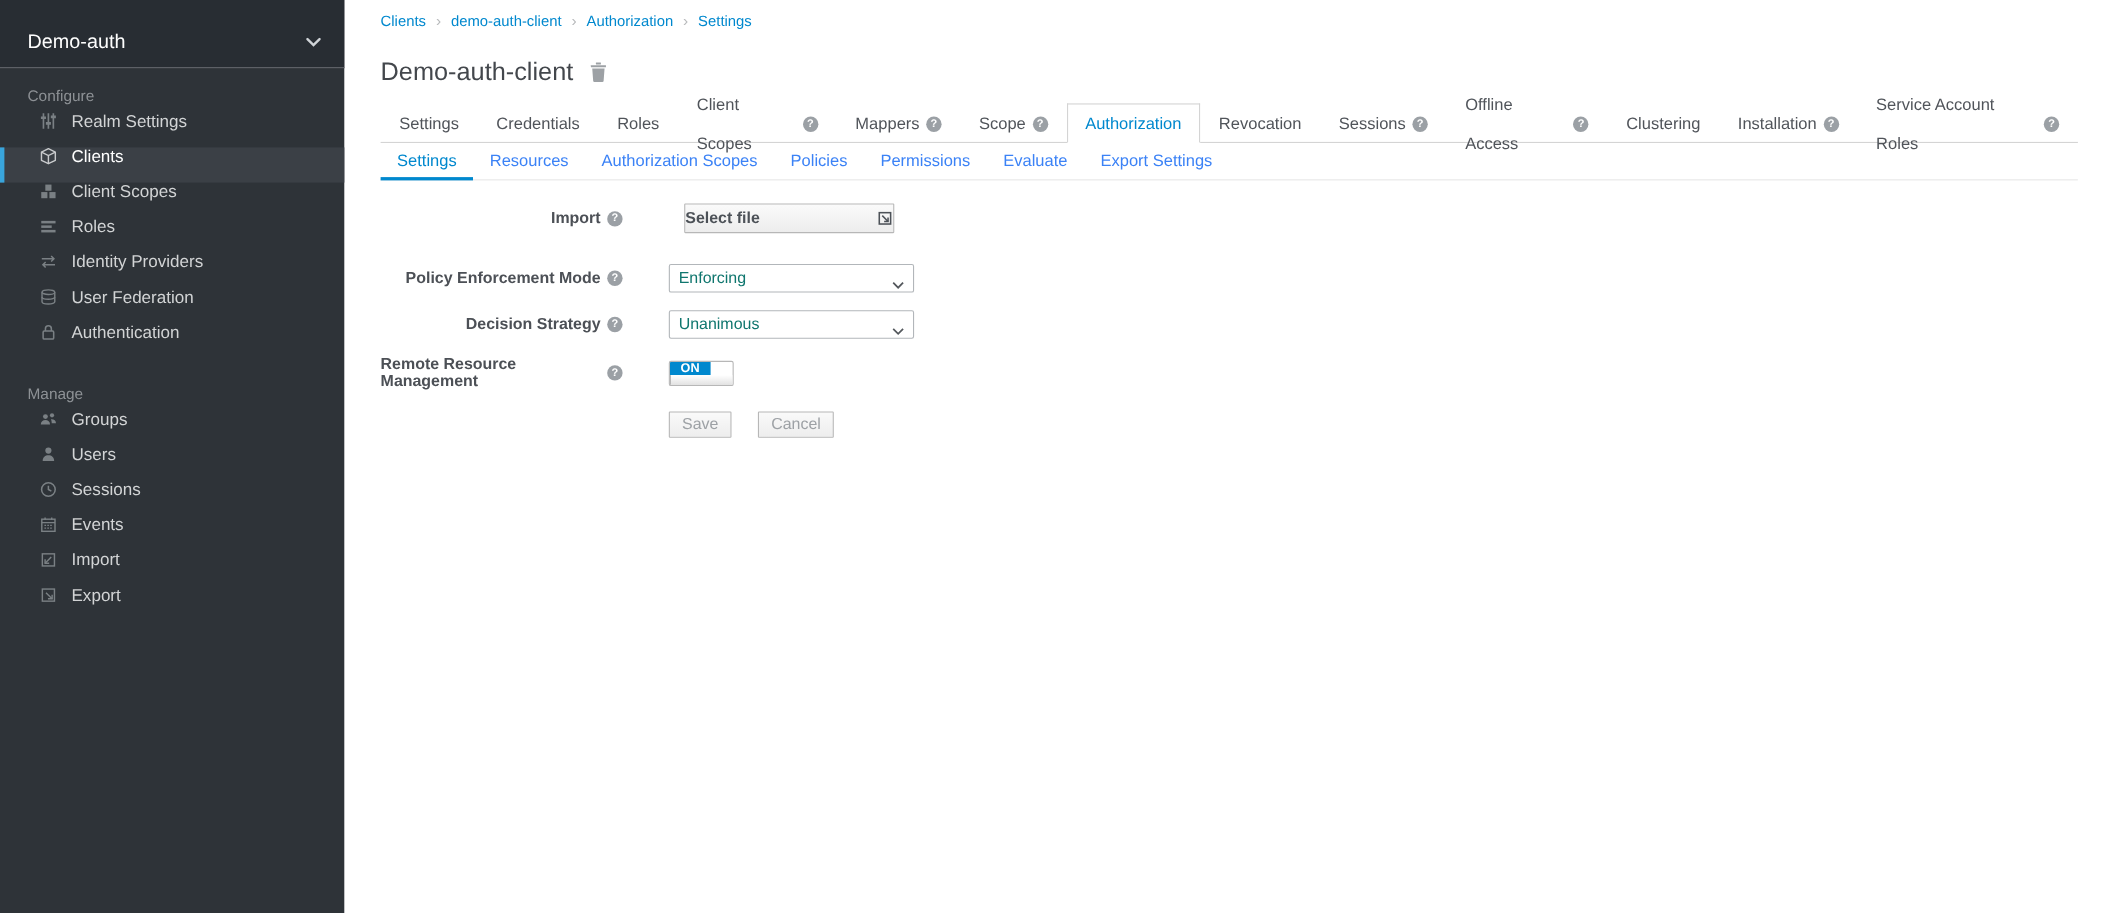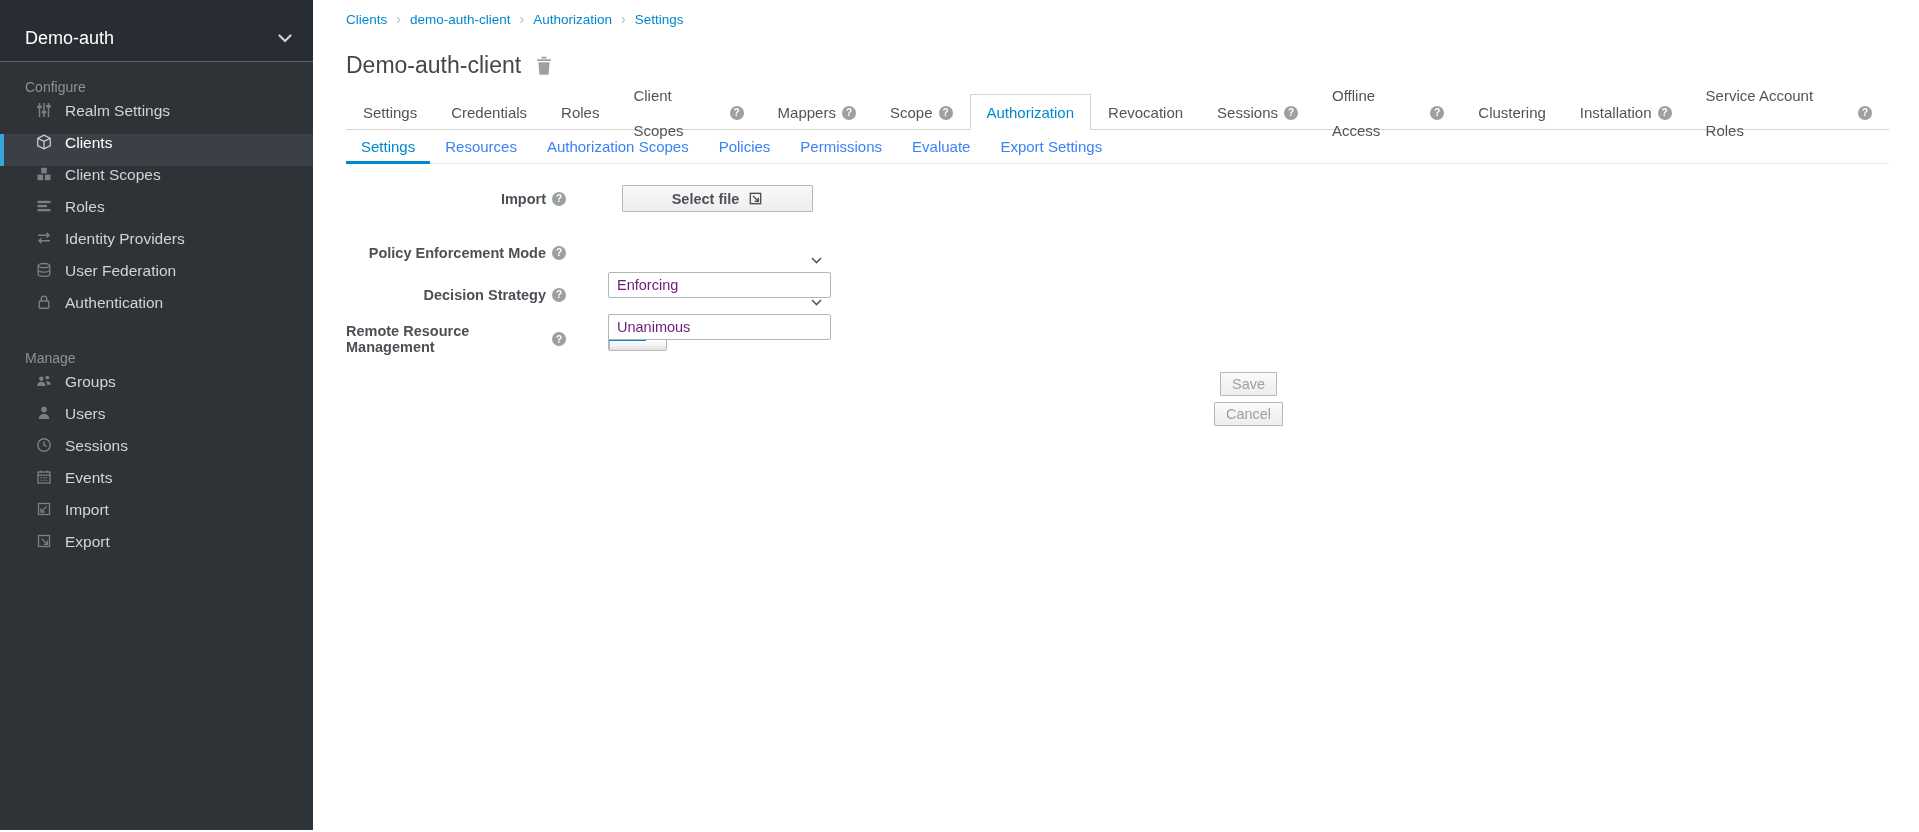--- a/index.html
+++ b/index.html
@@ -50,39 +50,39 @@
   .form-row.import-row { margin-bottom:27px; }
   .form-label { width:262px; flex:0 0 262px; display:flex; justify-content:flex-end;
     align-items:center; gap:6px; padding-right:42px; font-size:14.5px; font-weight:700;
     color:#4c5056; }
   .help-icon { width:14px; height:14px; border-radius:50%; background:#9ba0a5; color:#fff;
     font-size:10px; font-weight:700; display:inline-flex; align-items:center;
     justify-content:center; cursor:pointer; flex:0 0 14px; }
   .help-icon::before { content:"?"; }
 
   .select-file-btn { margin-left:14px; width:191px; height:27px; display:flex;
-    align-items:center; justify-content:center; gap:9px; font-family:inherit;
+    align-items:center; justify-content:space-between; gap:9px; font-family:inherit;
     font-size:14.5px; font-weight:700; color:#4d5258;
     background:linear-gradient(#fafafa,#ededed); border:1px solid #b7b7b7;
     border-radius:1px; cursor:pointer; }
 
   .select-wrap { position:relative; width:223px; height:26px; }
   .select-wrap select { width:100%; height:100%; appearance:none; -webkit-appearance:none;
     -moz-appearance:none; border:1px solid #b2b6ba; border-radius:2px; background:#fff;
-    padding:0 26px 0 8px; font-size:14.5px; color:#701a75; font-family:inherit; cursor:pointer;margin-top:32px; }
+    padding:0 26px 0 8px; font-size:14.5px; color:#0f766e; font-family:inherit; cursor:pointer; }
   .select-caret { position:absolute; right:9px; top:10px; pointer-events:none; }
 
   .toggle { width:59px; height:23px; display:flex; border:1px solid #b7b7b7;
     border-radius:2px; overflow:hidden; cursor:pointer;flex-direction:column; }
   .toggle-on { width:37px; background:#0088ce; color:#fff; font-size:11.5px; font-weight:700;
     display:flex; align-items:center; justify-content:center; letter-spacing:.3px; }
   .toggle-handle { flex:1; background:linear-gradient(#ffffff,#e2e2e2);
     border-left:1px solid #b7b7b7; }
 
-  .btn-row { margin-top:17px; display:flex; gap:6px;flex-direction:column; }
+  .btn-row { margin-top:17px; display:flex; gap:24px; }
   .btn-default { padding:2px 11px; height:24px; background:linear-gradient(#fafafa,#ededed);
     border:1px solid #b7b7b7; border-radius:1px; color:#9da1a5; font-size:14.5px;
     font-family:inherit; cursor:pointer; }
 </style>
 </head>
 <body>
 
 <div class="app">
 
   <aside class="sidebar">

